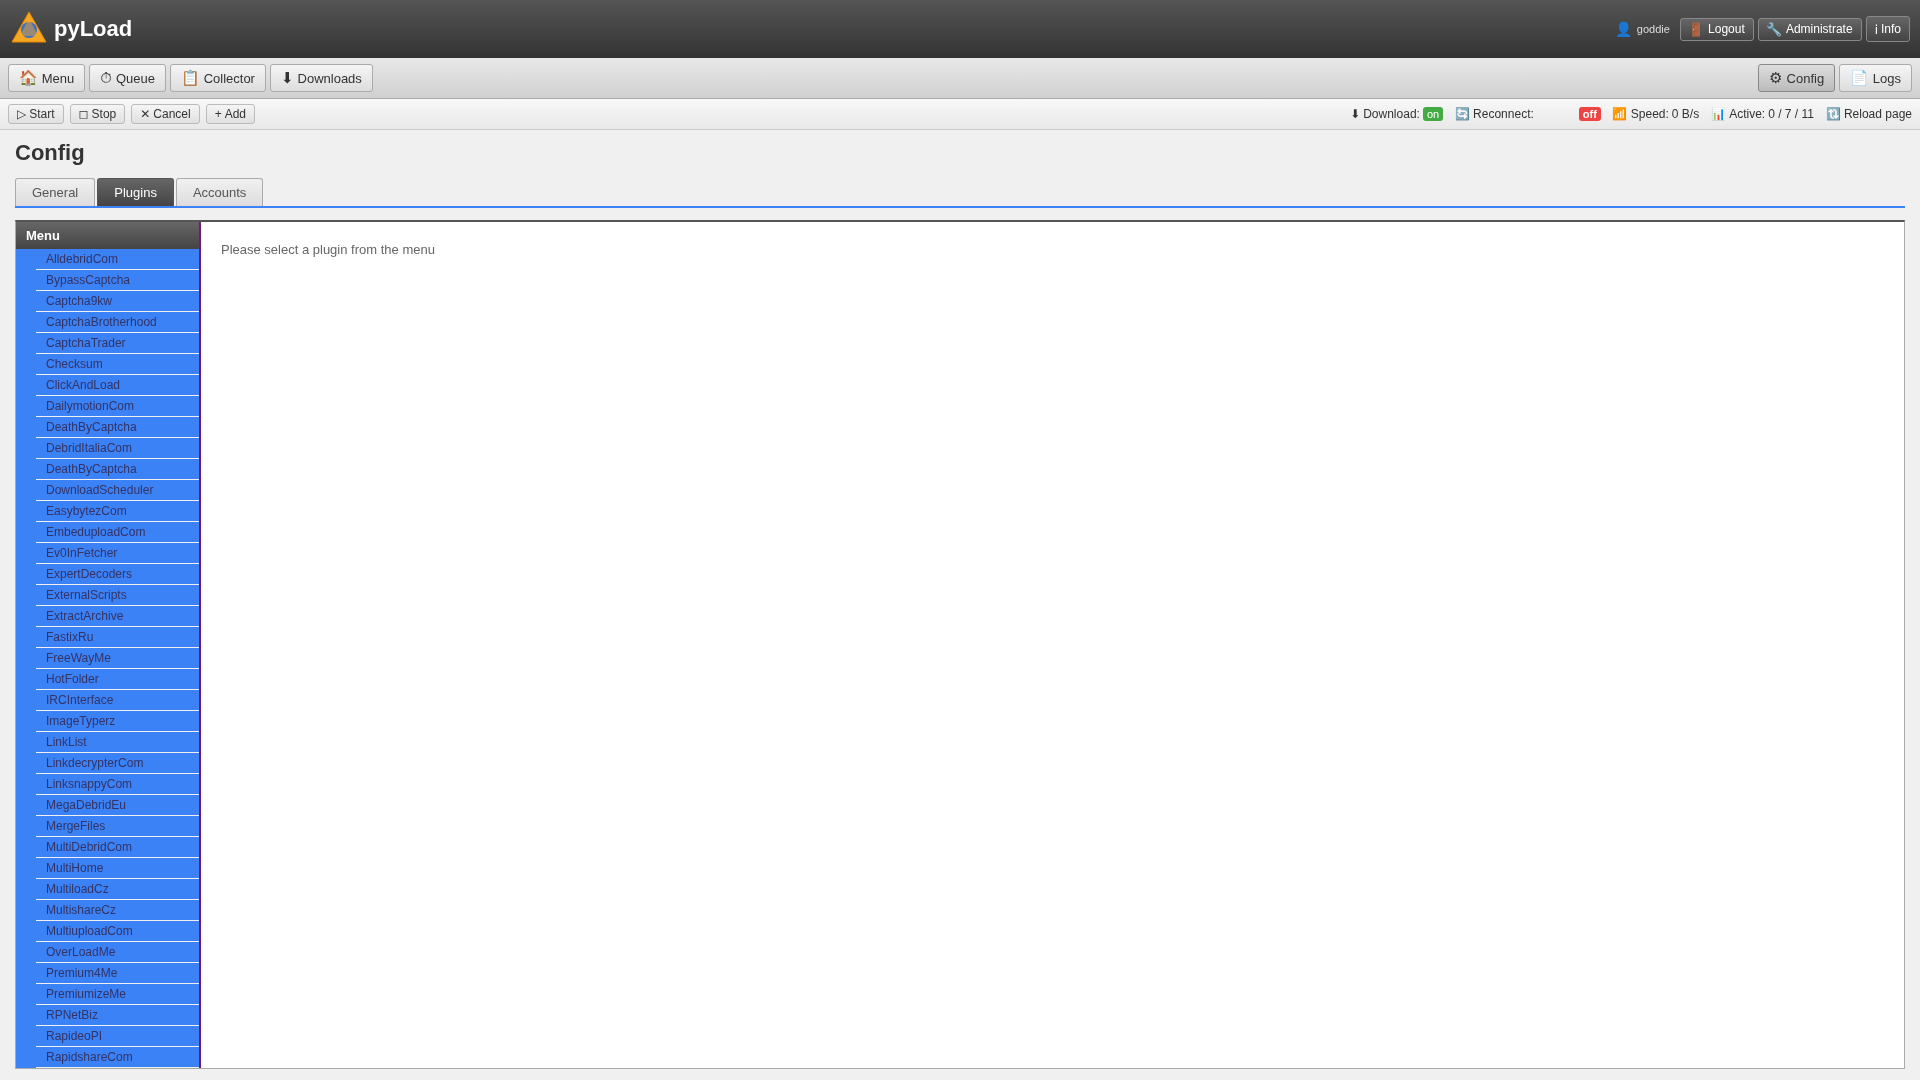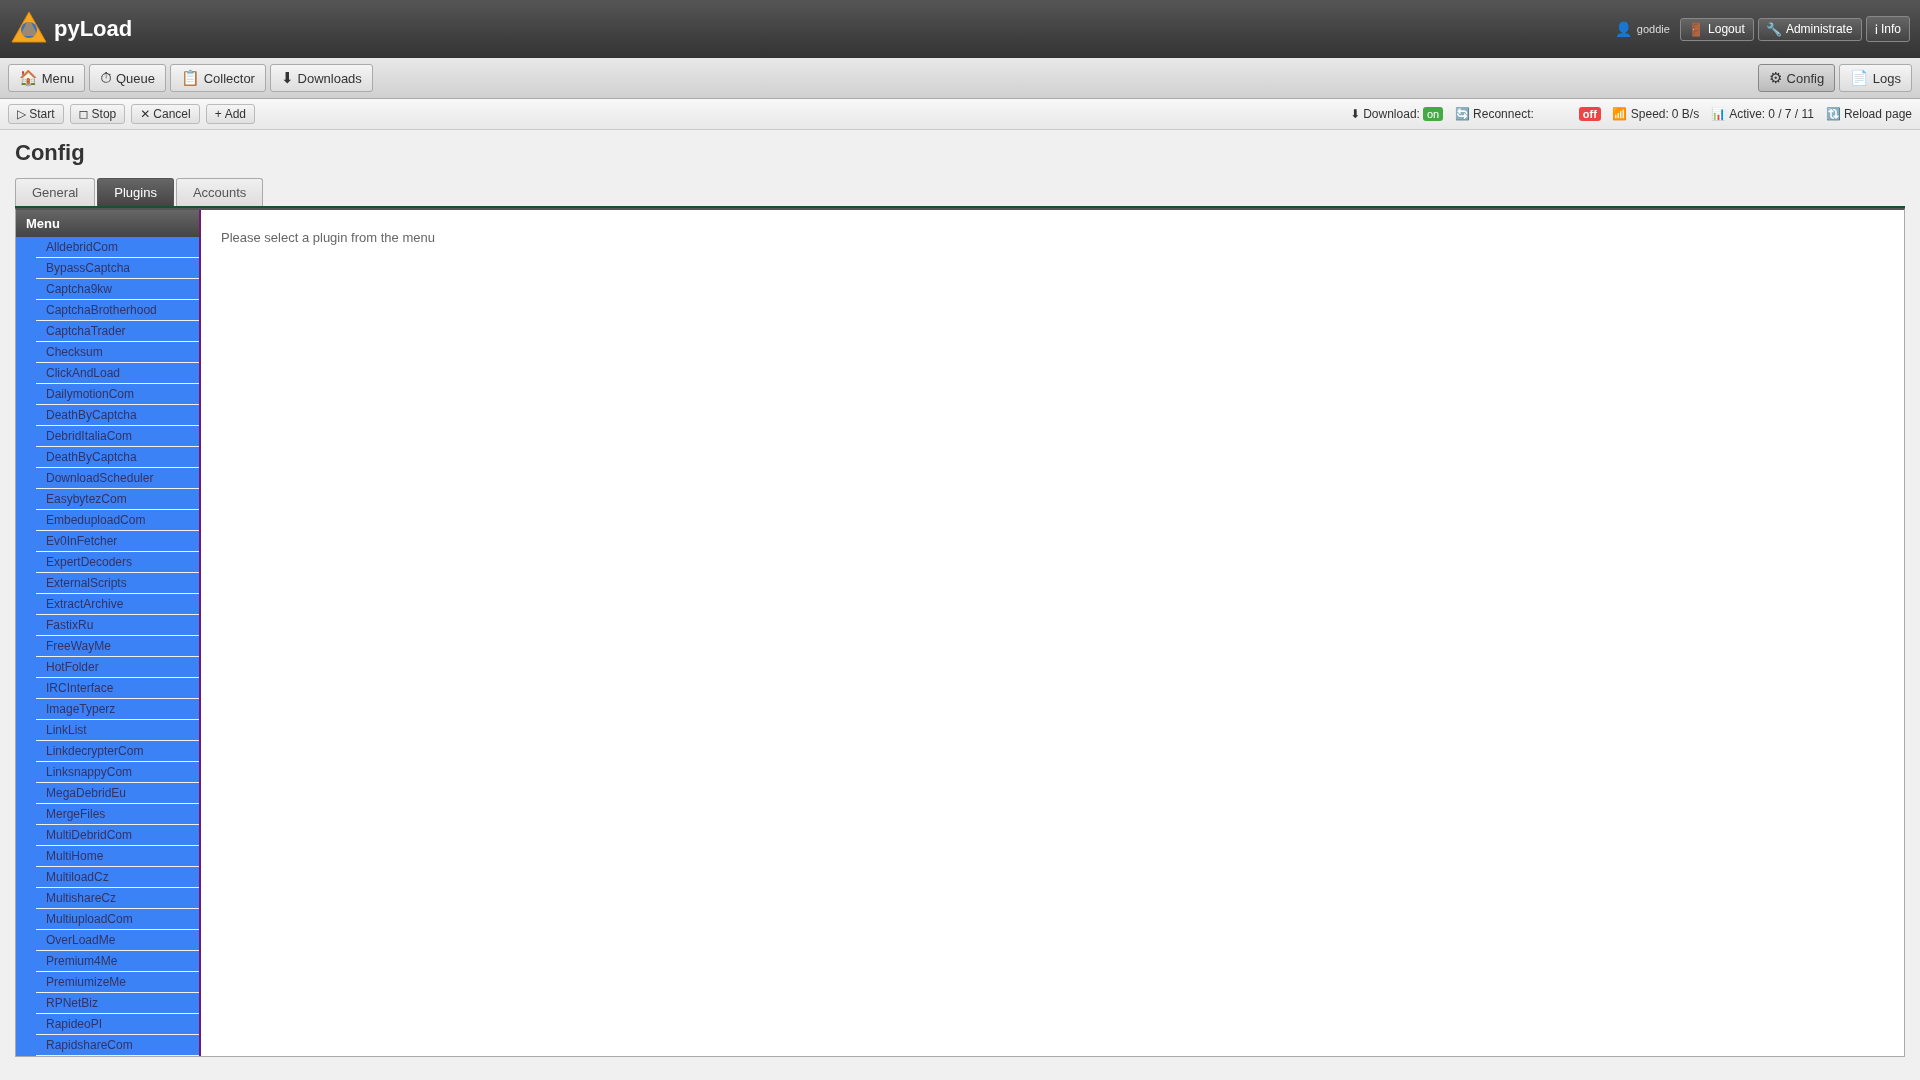--- a/index.html
+++ b/index.html
@@ -136,22 +136,22 @@
       font-size: 22px;
       font-weight: bold;
       color: #333;
       margin-bottom: 12px;
     }
 
     
     #tabs {
       display: flex;
       gap: 0;
-      border-bottom: 2px solid #14532d;
-      margin-bottom: 0;
+      border-bottom: 2px solid #3b82f6;
+      margin-bottom: 12px;
     }
     .tab {
       padding: 6px 16px;
       border: 1px solid #aaa;
       border-bottom: none;
       cursor: pointer;
       font-size: 13px;
       background: linear-gradient(to bottom, #f0f0f0, #ddd);
       color: #555;
       border-radius: 3px 3px 0 0;

